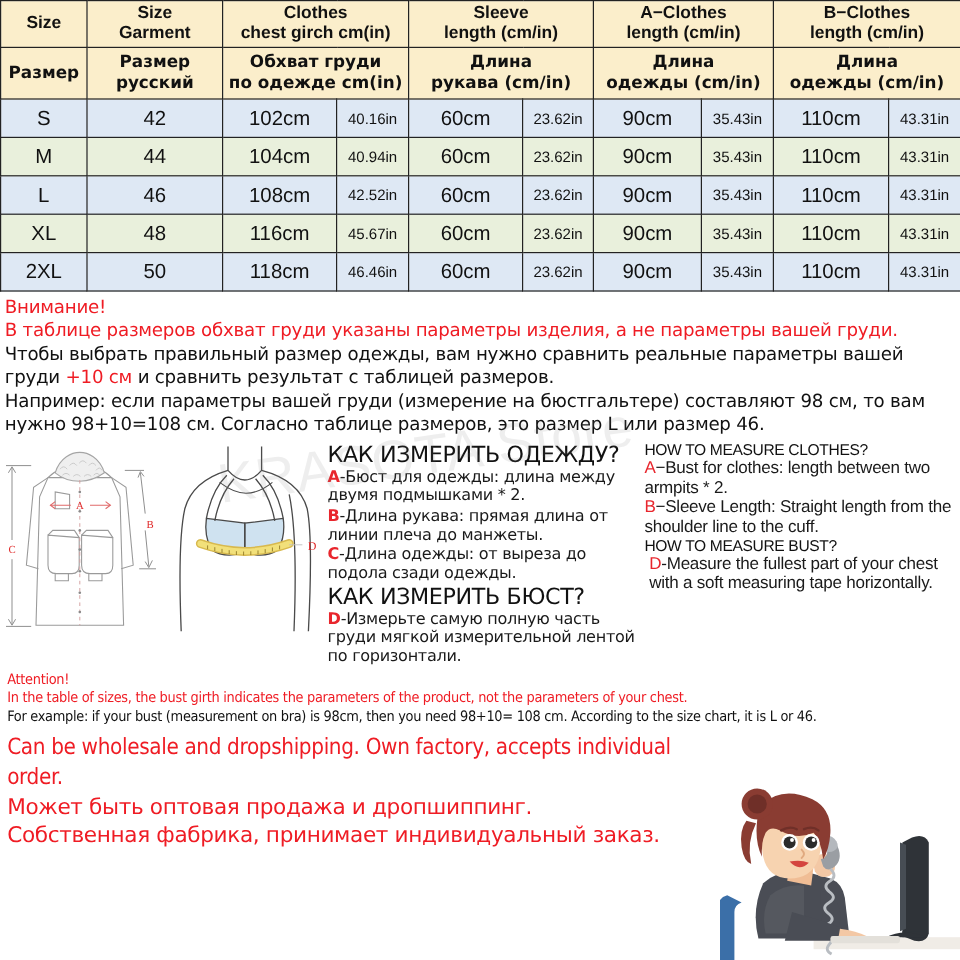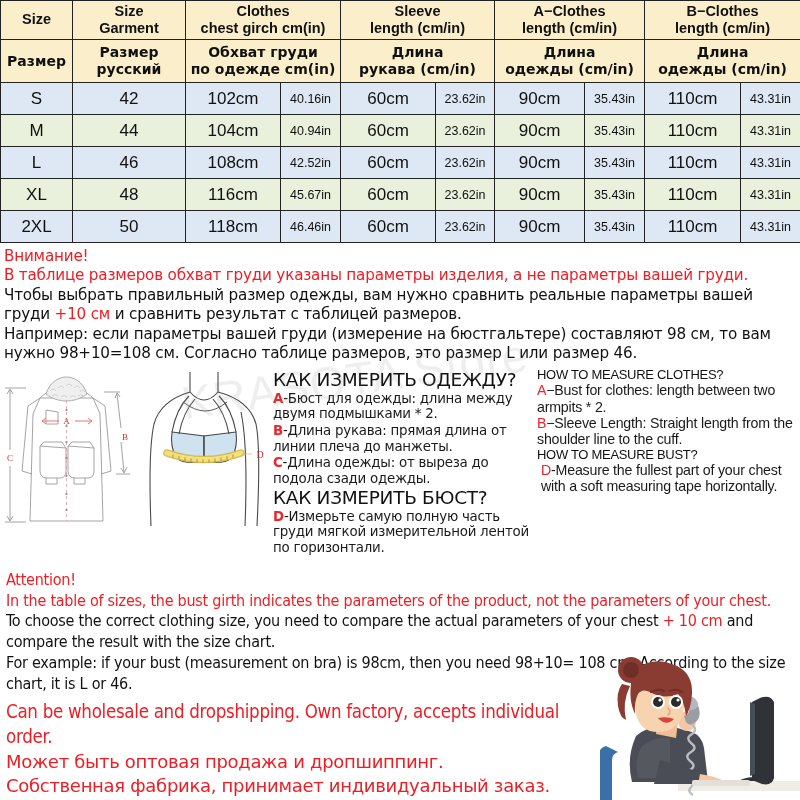--- a/index.html
+++ b/index.html
@@ -117,25 +117,24 @@
     line-height: 1.15;
     color: #1a1a1a;
     letter-spacing: -0.2px;
   }
   .key { color: #e8262d; font-weight: 700; }
   .key-en { color: #e8262d; font-weight: 400; }
 
   
   .en-note {
     font-family: "DejaVu Sans Condensed", "DejaVu Sans", sans-serif;
-    font-size: 16px;
+    font-size: 12px;
     line-height: 1.3;
     padding: 2px 4px 0 6px;
     letter-spacing: -0.25px;
-    margin-top: 11px;
   }
   .en-note p { margin: 0; }
   .en-note .red { color: #ef1c24; }
   .en-note .blk { color: #111111; }
 
   .promo {
     font-family: "DejaVu Sans Condensed", "DejaVu Sans", sans-serif;
     font-size: 18.6px;
     line-height: 1.34;
     color: #ef1c24;
@@ -435,21 +434,20 @@
     <p><span class="key-en">A</span><span>−Bust for clothes: length between two armpits * 2.</span></p>
     <p><span class="key-en">B</span><span>−Sleeve Length: Straight length from the shoulder line to the cuff.</span></p>
     <h3>HOW TO MEASURE BUST?</h3>
     <p style="padding-left:4px"><span class="key-en">D</span><span>-Measure the fullest part of your chest with a soft measuring tape horizontally.</span></p>
   </div>
 </div>
 
 <div class="en-note">
   <p class="red">Attention!</p>
   <p class="red">In the table of sizes, the bust girth indicates the parameters of the product, not the parameters of your chest.</p>
-  <p><span class="blk">To choose the correct clothing size, you need to compare the actual parameters of your chest </span><span class="red">+ 10 cm</span><span class="blk"> and compare the result with the size chart.</span></p>
   <p class="blk">For example: if your bust (measurement on bra) is 98cm, then you need 98+10= 108 cm. According to the size chart, it is L or 46.</p>
 </div>
 
 <div class="promo">
   <p>Can be wholesale and dropshipping. Own factory, accepts individual order.</p>
   <p class="ru">Может быть оптовая продажа и дропшиппинг.</p>
   <p class="ru">Собственная фабрика, принимает индивидуальный заказ.</p>
 </div>
 
 <div class="watermark">KRASOTA Store</div>

